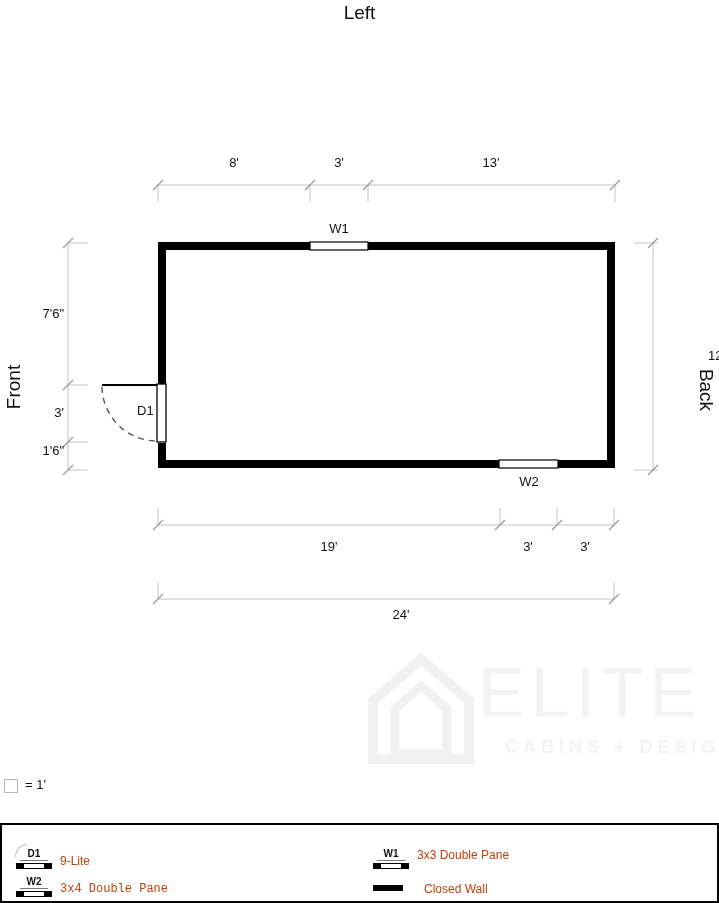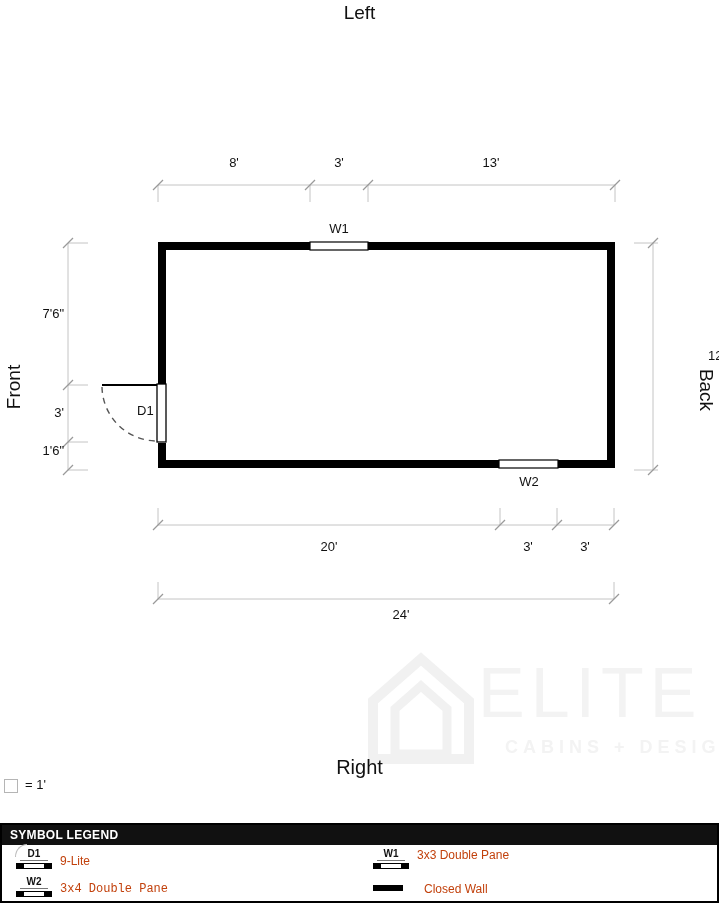--- a/index.html
+++ b/index.html
@@ -49,21 +49,20 @@
 <div id="canvas">
 
   <svg class="abs" style="left:365px;top:650px;" width="112" height="115" viewBox="0 0 112 115">
     <path d="M56 9 L104 51 L104 109 L8 109 L8 51 Z" fill="none" stroke="#f1f1f1" stroke-width="10"></path>
     <path d="M56 36 L82 59 L82 104 L30 104 L30 59 Z" fill="none" stroke="#f1f1f1" stroke-width="9"></path>
   </svg>
   <div class="wm-title">ELITE</div>
   <div class="wm-sub">CABINS + DESIGN</div>
 
   <div class="side-title center" style="left:0;top:2px;width:719px;">Left</div>
-  <div class="side-title center" style="left:0;top:756px;width:719px;font-size:20px;">Right</div>
   <div class="side-title center rot-ccw" style="left:-26px;top:376px;width:80px;">Front</div>
   <div class="side-title center rot-cw" style="left:666px;top:379px;width:80px;">Back</div>
 
   <svg class="abs" style="left:0;top:0;" width="719" height="660" viewBox="0 0 719 660">
 
     <g stroke="#c4c4c4" stroke-width="1">
 
       <line x1="158" y1="185" x2="615" y2="185"></line>
       <line x1="158" y1="185" x2="158" y2="202"></line>
       <line x1="310" y1="185" x2="310" y2="202"></line>
@@ -128,34 +127,33 @@
   <div class="dimlabel center" style="left:204px;top:155px;width:60px;">8'</div>
   <div class="dimlabel center" style="left:309px;top:155px;width:60px;">3'</div>
   <div class="dimlabel center" style="left:461px;top:155px;width:60px;">13'</div>
 
   <div class="dimlabel right" style="left:16px;top:306px;width:48px;">7'6"</div>
   <div class="dimlabel right" style="left:16px;top:405px;width:48px;">3'</div>
   <div class="dimlabel right" style="left:16px;top:443px;width:48px;">1'6"</div>
 
   <div class="dimlabel" style="left:663px;top:348px;margin-left:45px;">12'</div>
 
-  <div class="dimlabel center" style="left:299px;top:539px;width:60px;">20'</div>
+  <div class="dimlabel center" style="left:299px;top:539px;width:60px;">19'</div>
   <div class="dimlabel center" style="left:498px;top:539px;width:60px;">3'</div>
   <div class="dimlabel center" style="left:555px;top:539px;width:60px;">3'</div>
   <div class="dimlabel center" style="left:371px;top:607px;width:60px;">24'</div>
 
   <div class="open-label center" style="left:309px;top:221px;width:60px;">W1</div>
   <div class="open-label center" style="left:499px;top:474px;width:60px;">W2</div>
   <div class="open-label" style="left:137px;top:403px;">D1</div>
 
   <div class="scale-square"></div>
   <div class="scale-text">= 1'</div>
 
   <div class="legend">
-    <div class="legend-header">SYMBOL LEGEND</div>
 
     <div class="win-sym" style="left:14px;top:23px;">
       <div class="door-arc-mini"></div>
       <span class="sym-id">D1</span>
       <div class="bar">
           <div class="end"></div>
           <div class="mid"></div>
           <div class="end"></div>
         </div>
     </div>

